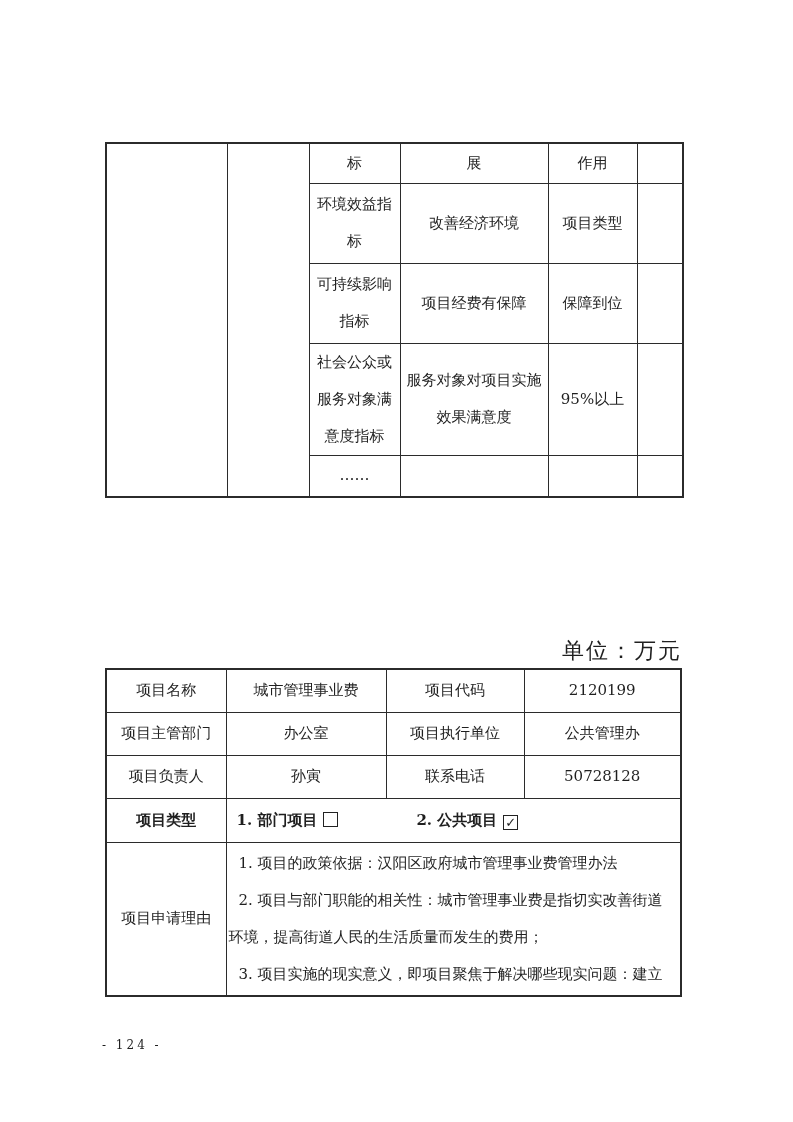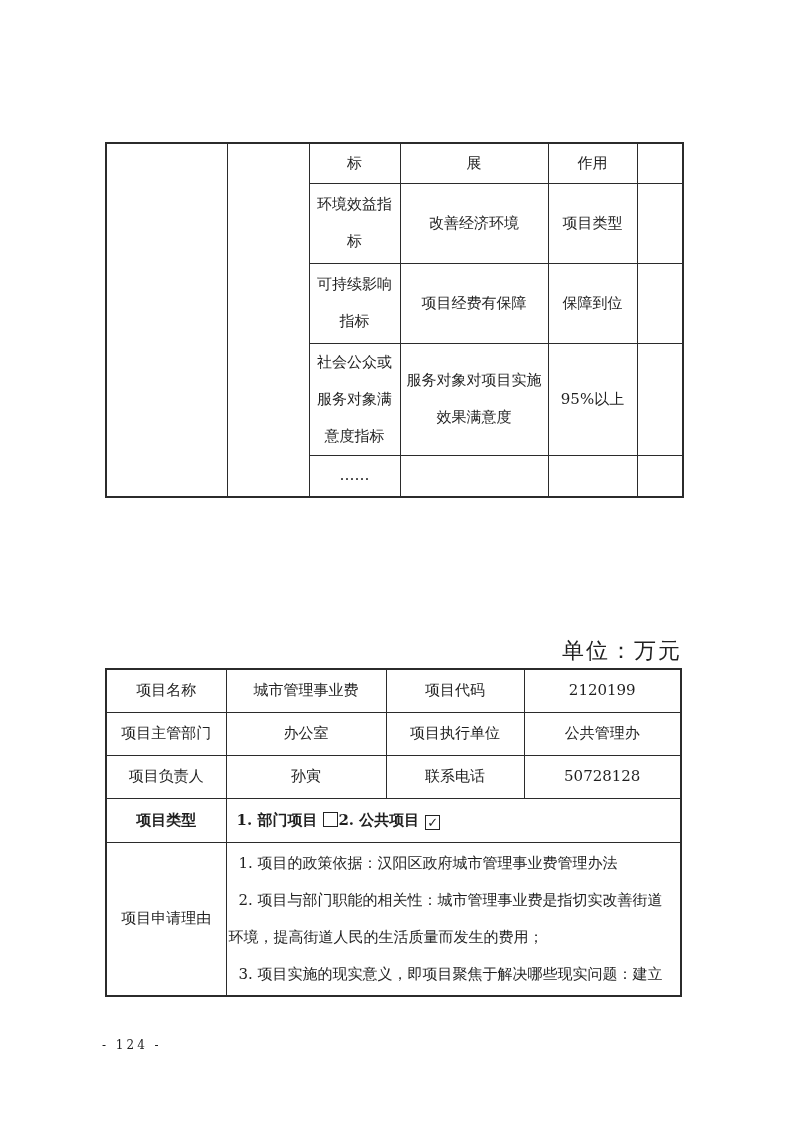--- a/index.html
+++ b/index.html
@@ -63,20 +63,21 @@
   .info-table tr.r-info   { height: 43px; margin-top: 28px; }
   .info-table tr.r-type   { height: 44px; font-weight: bold; }
   .info-table tr.r-reason { height: 152px; }
   .type-cell {
     text-align: left;
     padding-left: 10px;
   }
   .type-options {
     display: flex;
     align-items: flex-end;
+    gap: 78px;
   }
   .type-option { white-space: nowrap; }
   .checkbox {
     display: inline-block;
     width: 15px;
     height: 15px;
     border: 1.5px solid #222;
     line-height: 13px;
     font-size: 13px;
     text-align: center;

